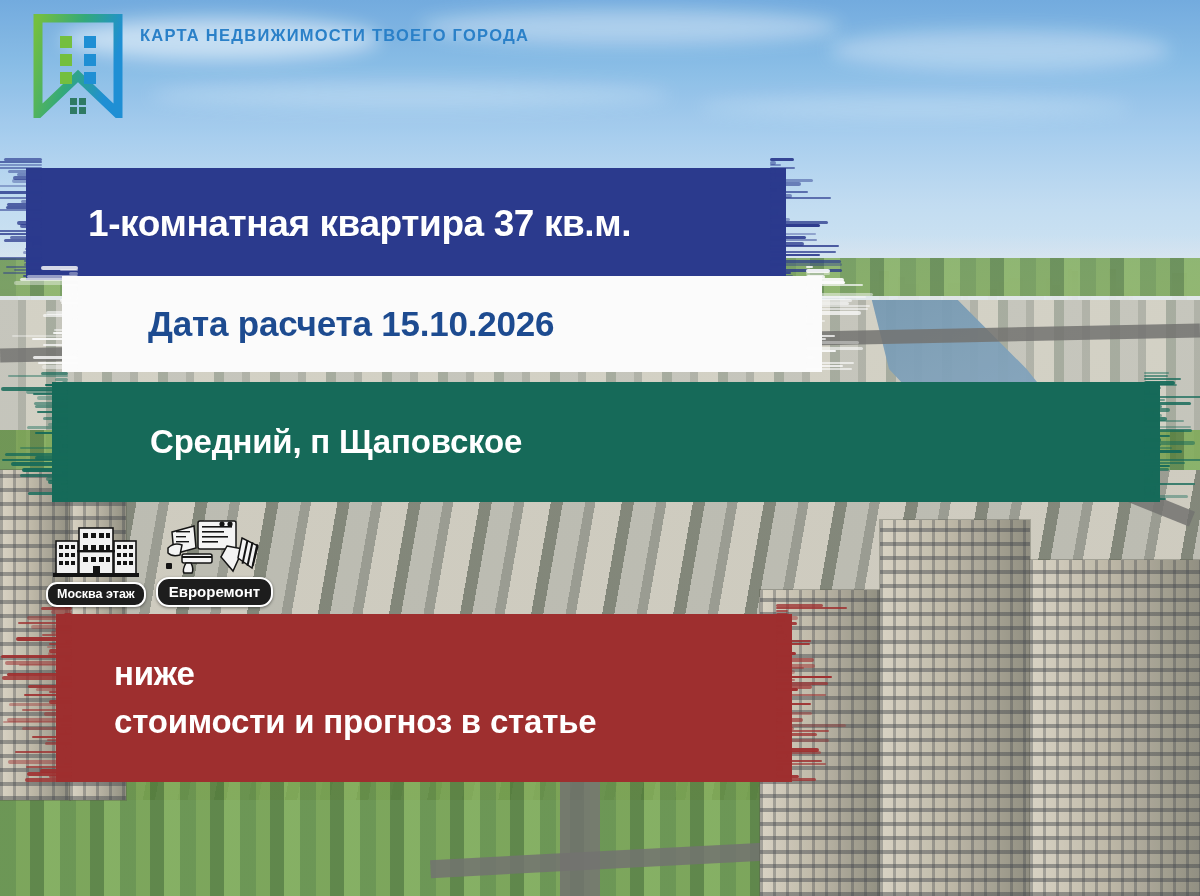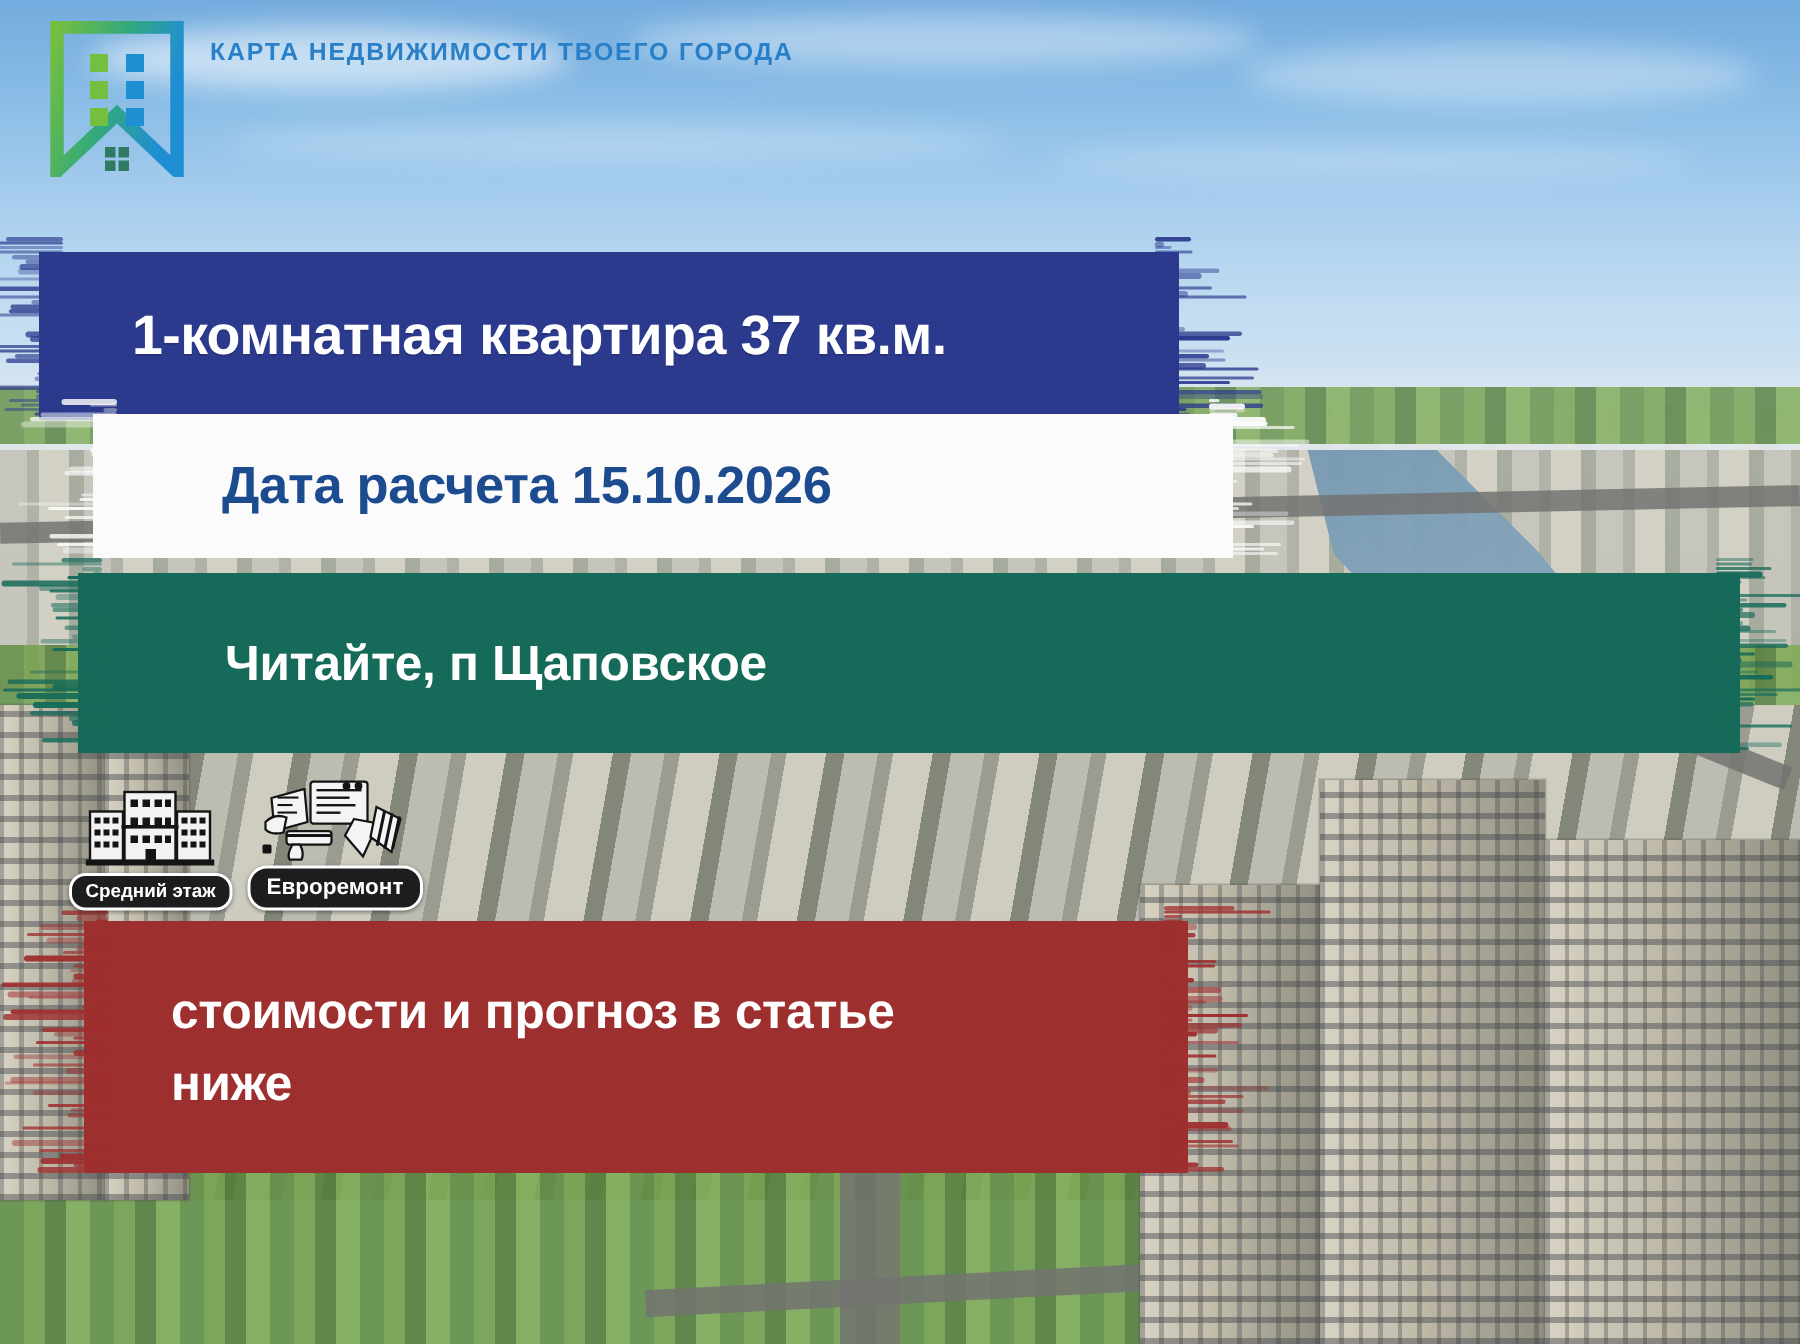--- a/index.html
+++ b/index.html
@@ -601,21 +601,21 @@
         <s style="top: 101px; width: 6px; height: 2.8px; background: rgb(22, 106, 89); opacity: 0.51;"></s>
         <s style="top: 104px; width: 14.7px; height: 3px; background: rgb(22, 106, 89); opacity: 0.87;"></s>
         <s style="top: 107px; width: 51.4px; height: 2px; background: rgb(22, 106, 89); opacity: 0.79;"></s>
         <s style="top: 110px; width: 11.5px; height: 3.5px; background: rgb(22, 106, 89); opacity: 0.83;"></s>
         <s style="top: 113px; width: 6.9px; height: 2.7px; background: rgb(22, 106, 89); opacity: 0.88;"></s>
         <s style="top: 116px; width: 10.9px; height: 3.1px; background: rgb(22, 106, 89); opacity: 0.91;"></s>
         <s style="top: 119px; width: 44px; height: 3.2px; background: rgb(22, 106, 89); opacity: 0.41;"></s>
         <s style="top: 122px; width: 22px; height: 1.7px; background: rgb(22, 106, 89); opacity: 0.81;"></s>
       </div>
     <div class="txt">
-      <div class="l1">Читайте, п Щаповское</div>
+      <div class="l1">Средний, п Щаповское</div>
     </div>
   </div>
 
   <div class="badges">
 
     <div class="badge">
       <div class="art">
         <svg width="86" height="56" viewBox="0 0 86 56">
           <g stroke="#141414" stroke-width="1.6" fill="#f2f2f2">
             <rect x="3" y="18" width="22" height="33"></rect>
@@ -652,21 +652,21 @@
             <rect x="64" y="30" width="4" height="4"></rect>
               <rect x="70" y="30" width="4" height="4"></rect>
               <rect x="76" y="30" width="4" height="4"></rect>
             <rect x="64" y="38" width="4" height="4"></rect>
               <rect x="70" y="38" width="4" height="4"></rect>
               <rect x="76" y="38" width="4" height="4"></rect>
             <rect x="24" y="27" width="38" height="2.4"></rect>
           </g>
         </svg>
       </div>
-      <div class="pill">Средний этаж</div>
+      <div class="pill">Москва этаж</div>
     </div>
 
     <div class="badge big">
       <div class="art">
         <svg width="100" height="56" viewBox="0 0 100 56">
           <g stroke="#141414" stroke-width="1.5" fill="#f4f4f4">
             <rect x="34" y="3" width="38" height="28" rx="2"></rect>
             <path d="M8 14 L30 8 L32 30 L10 36 Z"></path>
             <path d="M4 30 q6 -6 14 -3 l-2 10 q-8 2 -12 -2 Z"></path>
             <path d="M63 28 l16 3 -10 22 -12 -14 Z"></path>
@@ -815,18 +815,18 @@
         <s style="top: 149px; width: 6.1px; height: 1.6px; background: rgb(158, 47, 47); opacity: 0.92;"></s>
         <s style="top: 152px; width: 46px; height: 1.9px; background: rgb(158, 47, 47); opacity: 0.84;"></s>
         <s style="top: 155px; width: 50.1px; height: 2.4px; background: rgb(158, 47, 47); opacity: 0.6;"></s>
         <s style="top: 158px; width: 6.8px; height: 2.9px; background: rgb(158, 47, 47); opacity: 0.92;"></s>
         <s style="top: 161px; width: 6.8px; height: 2.3px; background: rgb(158, 47, 47); opacity: 0.69;"></s>
         <s style="top: 164px; width: 15.8px; height: 3.6px; background: rgb(158, 47, 47); opacity: 0.38;"></s>
         <s style="top: 167px; width: 23.4px; height: 3.4px; background: rgb(158, 47, 47); opacity: 0.92;"></s>
         <s style="top: 170px; width: 40.3px; height: 3.2px; background: rgb(158, 47, 47); opacity: 0.76;"></s>
       </div>
     <div class="txt">
+      <div class="l">ниже</div>
       <div class="l">стоимости и прогноз в статье</div>
-      <div class="l">ниже</div>
     </div>
   </div>
 
 </div>
 
 </body></html>

